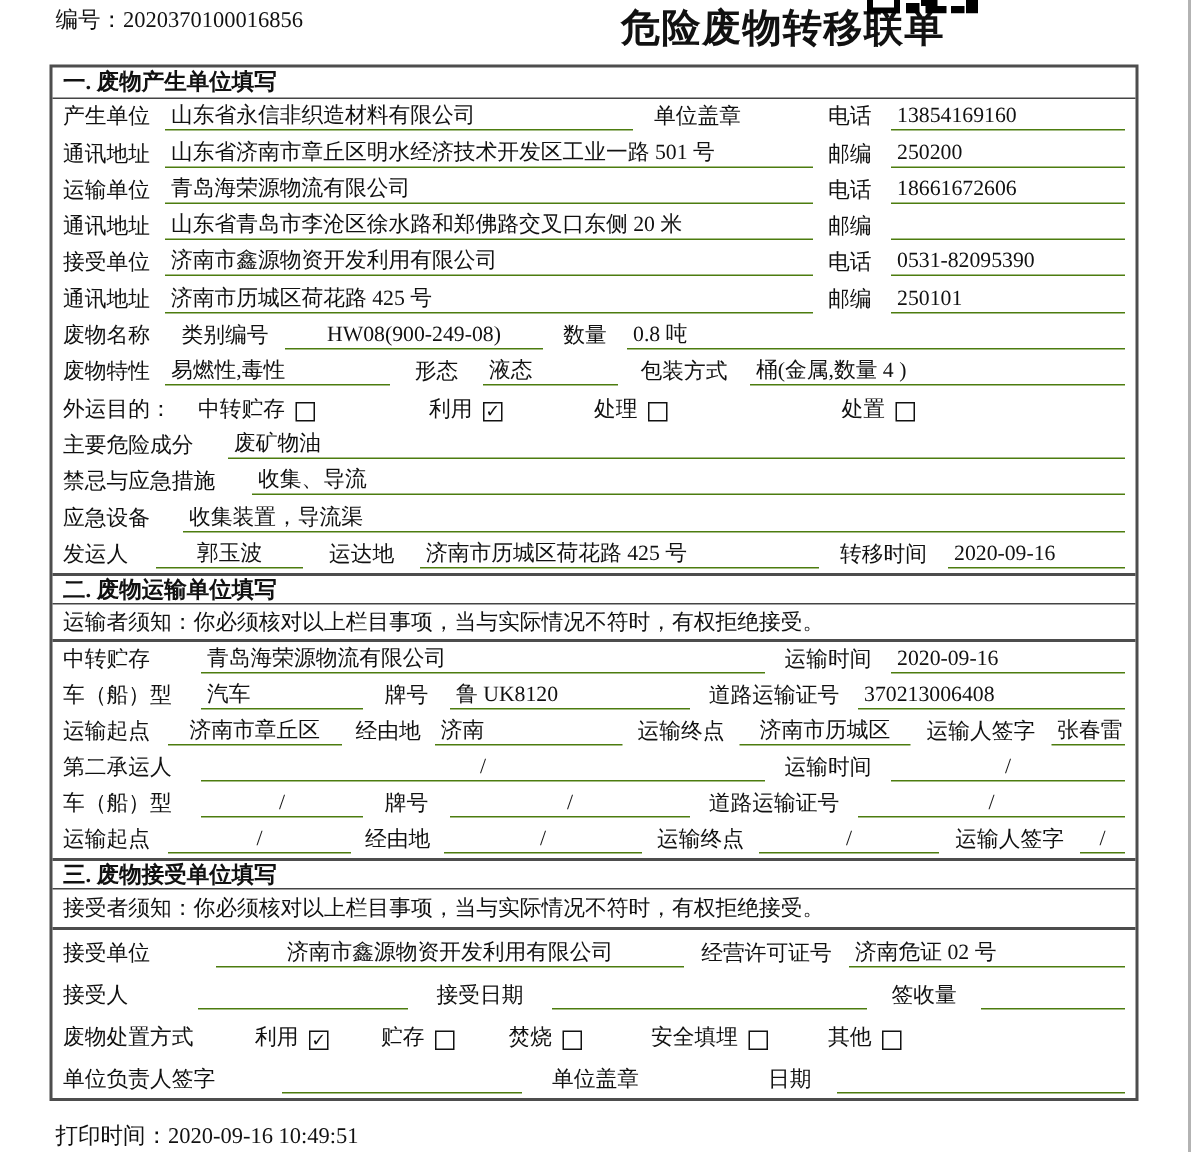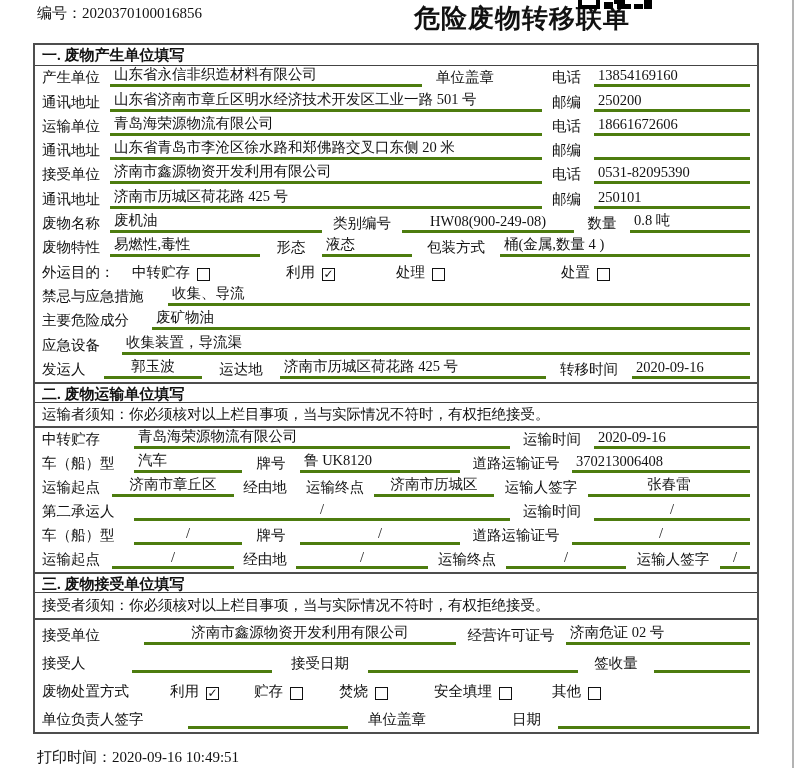--- a/index.html
+++ b/index.html
@@ -47,21 +47,21 @@
   .row {
     display: flex; align-items: flex-end;
     height: 24.3px; padding: 0 7px 3px 7px;
     white-space: nowrap;
   }
   .s2 .row { height: 24px; }
   .s3 .row { height: 28px; }
   .lbl { flex: none; }
   .lbl.ctr { text-align: center; }
   .u {
-    border-bottom: 3px solid #4d7c0f;
+    border-bottom: 1px solid #4d7c0f;
     padding: 0 4px; overflow: hidden;
     min-height: 17px;
   }
   .u.ctr { text-align: center; }
   .fill { flex: 1 1 auto; }
   .opt { display: flex; align-items: flex-end; flex: none; }
   .checkbox {
     display: inline-block; width: 13px; height: 13px;
     border: 1.5px solid #111111; margin: 0 0 1px 7px;
     font-size: 12px; line-height: 11px; text-align: center;
@@ -138,21 +138,20 @@
 
       <div class="row">
         <span class="lbl" style="width:68px">通讯地址</span>
         <span class="u" style="width:432px;margin-right:10px">济南市历城区荷花路 425 号</span>
         <span class="lbl" style="width:42px">邮编</span>
         <span class="u fill">250101</span>
       </div>
 
       <div class="row">
         <span class="lbl" style="width:68px">废物名称</span>
-        <span class="u" style="width:212px">废机油</span>
         <span class="lbl ctr" style="width:80px">类别编号</span>
         <span class="u ctr" style="width:172px">HW08(900-249-08)</span>
         <span class="lbl ctr" style="width:56px">数量</span>
         <span class="u fill">0.8 吨</span>
       </div>
 
       <div class="row">
         <span class="lbl" style="width:68px">废物特性</span>
         <span class="u" style="width:150px">易燃性,毒性</span>
         <span class="lbl ctr" style="width:62px">形态</span>
@@ -175,27 +174,27 @@
           <span>处理</span>
           <span class="checkbox"></span>
         </span>
         <span class="opt">
           <span>处置</span>
           <span class="checkbox"></span>
         </span>
       </div>
 
       <div class="row">
+        <span class="lbl" style="width:110px">主要危险成分</span>
+        <span class="u fill">废矿物油</span>
+      </div>
+
+      <div class="row">
         <span class="lbl" style="width:126px">禁忌与应急措施</span>
         <span class="u fill">收集、导流</span>
-      </div>
-
-      <div class="row">
-        <span class="lbl" style="width:110px">主要危险成分</span>
-        <span class="u fill">废矿物油</span>
       </div>
 
       <div class="row">
         <span class="lbl" style="width:80px">应急设备</span>
         <span class="u fill">收集装置，导流渠</span>
       </div>
 
       <div class="row">
         <span class="lbl" style="width:62px">发运人</span>
         <span class="u ctr" style="width:98px">郭玉波</span>
@@ -223,20 +222,21 @@
         <span class="lbl ctr" style="width:58px">牌号</span>
         <span class="u" style="width:160px">鲁 UK8120</span>
         <span class="lbl ctr" style="width:112px">道路运输证号</span>
         <span class="u fill">370213006408</span>
       </div>
 
       <div class="row">
         <span class="lbl" style="width:70px">运输起点</span>
         <span class="u ctr" style="width:122px">济南市章丘区</span>
         <span class="lbl ctr" style="width:62px">经由地</span>
+        <span class="u" style="width:132px">济南</span>
         <span class="lbl ctr" style="width:78px">运输终点</span>
         <span class="u ctr" style="width:120px">济南市历城区</span>
         <span class="lbl ctr" style="width:94px">运输人签字</span>
         <span class="u ctr fill">张春雷</span>
       </div>
 
       <div class="row">
         <span class="lbl" style="width:92px">第二承运人</span>
         <span class="u ctr" style="width:376px">/</span>
         <span class="lbl ctr" style="width:84px">运输时间</span>

